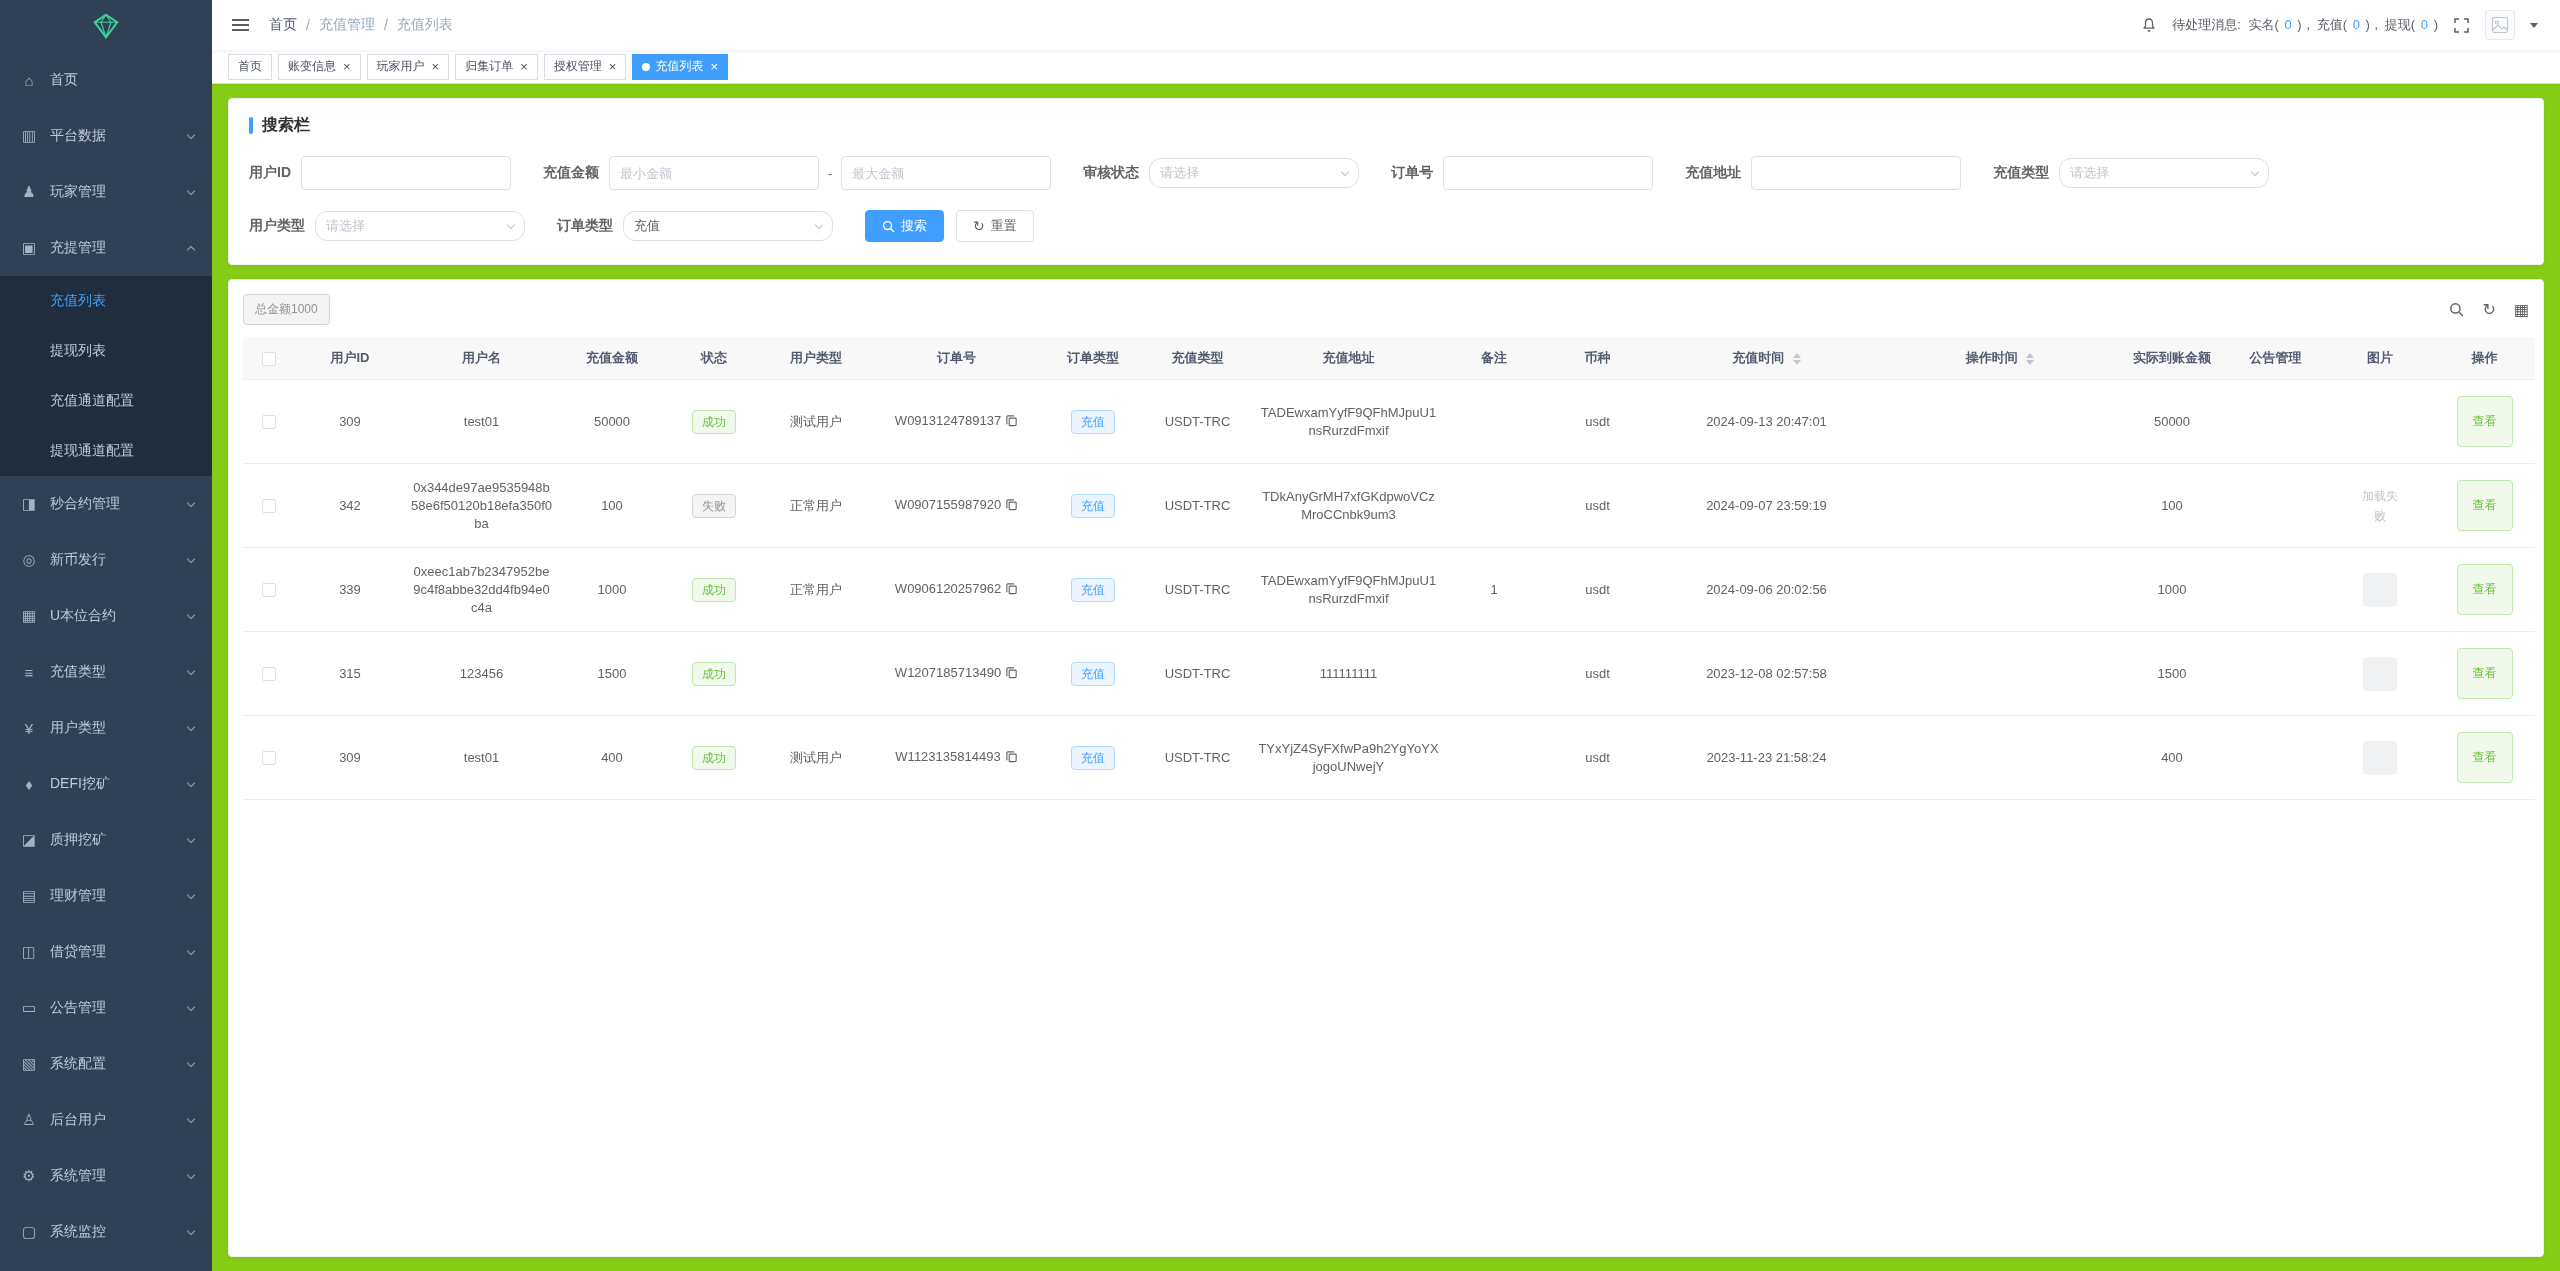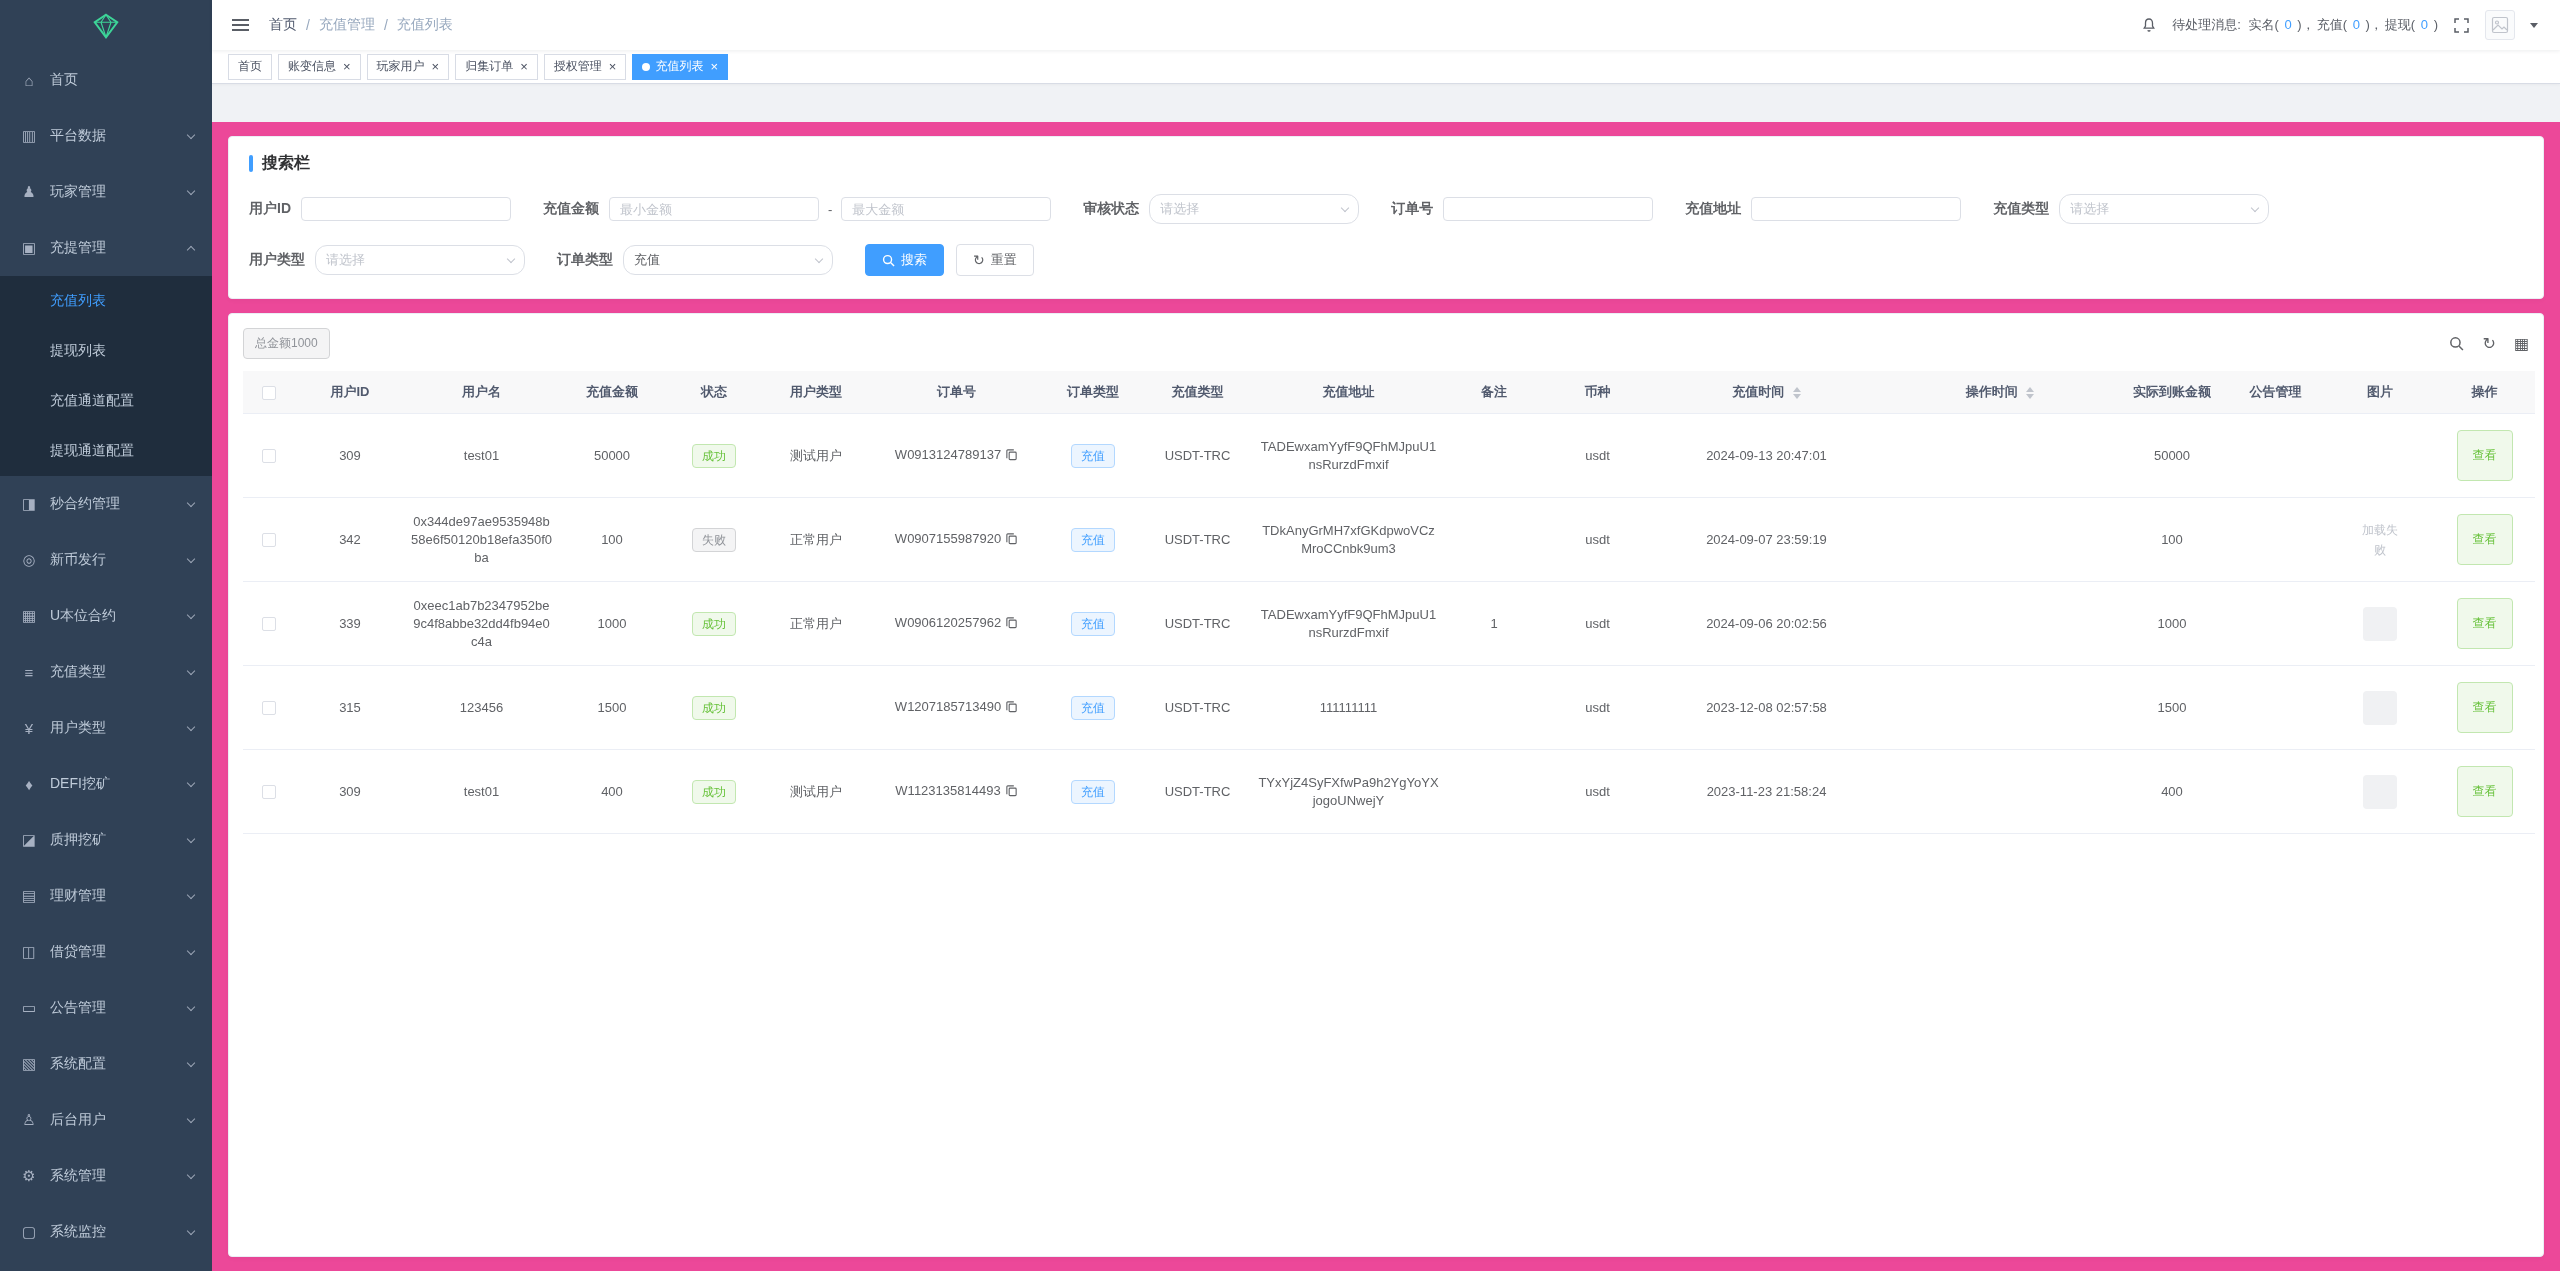--- a/index.html
+++ b/index.html
@@ -43,31 +43,31 @@
   .tags-view { height:34px; background:#fff; border-bottom:1px solid #d8dce5;
     box-shadow:0 1px 3px 0 rgba(0,0,0,.04); display:flex; align-items:center; padding:0 16px; gap:6px;
     position:relative; z-index:2; }
   .tab-item { height:26px; display:inline-flex; align-items:center; gap:5px; padding:0 9px;
     border:1px solid #d8dce5; background:#fff; color:#495060; font-size:12px; cursor:pointer; }
   .tab-item.active { background:#409eff; border-color:#409eff; color:#fff; }
   .tab-dot { width:8px; height:8px; border-radius:50%; background:#fff; display:inline-block; }
   .tab-close { font-size:13px; line-height:1; margin-left:2px; }
 
   .content { flex:1; min-height:0; padding:14px 16px; display:flex; flex-direction:column; gap:14px;
-    background:#ec4899; overflow:hidden;margin-top:38px; }
+    background:#84cc16; overflow:hidden; }
   .card { background:#fff; border-radius:4px; border:1px solid #ebeef5; box-shadow:0 2px 4px rgba(0,0,0,.03); }
 
   
   .search-card { padding:16px 20px 22px; }
   .card-title { display:flex; align-items:center; font-size:16px; font-weight:bold; color:#303133; }
   .title-accent { width:4px; height:17px; background:#409eff; border-radius:2px; margin-right:9px; }
   .form-row { display:flex; align-items:center; margin-top:20px; }
   .field { display:flex; align-items:center; margin-right:32px; }
   .field-label { font-size:14px; font-weight:bold; color:#606266; margin-right:10px; white-space:nowrap; }
-  .t-input { height:24px; border:1px solid #dcdfe6; border-radius:4px; padding:0 10px; font-size:13px;
+  .t-input { height:34px; border:1px solid #dcdfe6; border-radius:4px; padding:0 10px; font-size:13px;
     color:#606266; width:210px; background:#fff; outline:none; }
   .t-input::placeholder { color:#c0c4cc; }
   .sep-dash { margin:0 9px; color:#606266; font-size:13px; }
   .select { width:210px; height:30px; border:1px solid #dcdfe6; border-radius:12px; display:flex;
     align-items:center; justify-content:space-between; padding:0 10px; font-size:13px; color:#c0c4cc;
     background:#fff; cursor:pointer; }
   .select.has-value { color:#606266; }
   .select-caret { width:6px; height:6px; border-right:1.3px solid #c0c4cc; border-bottom:1.3px solid #c0c4cc;
     transform:rotate(45deg); margin-top:-3px; }
   .date-input { display:flex; align-items:center; border:1px solid #dcdfe6; border-radius:4px; height:30px;

